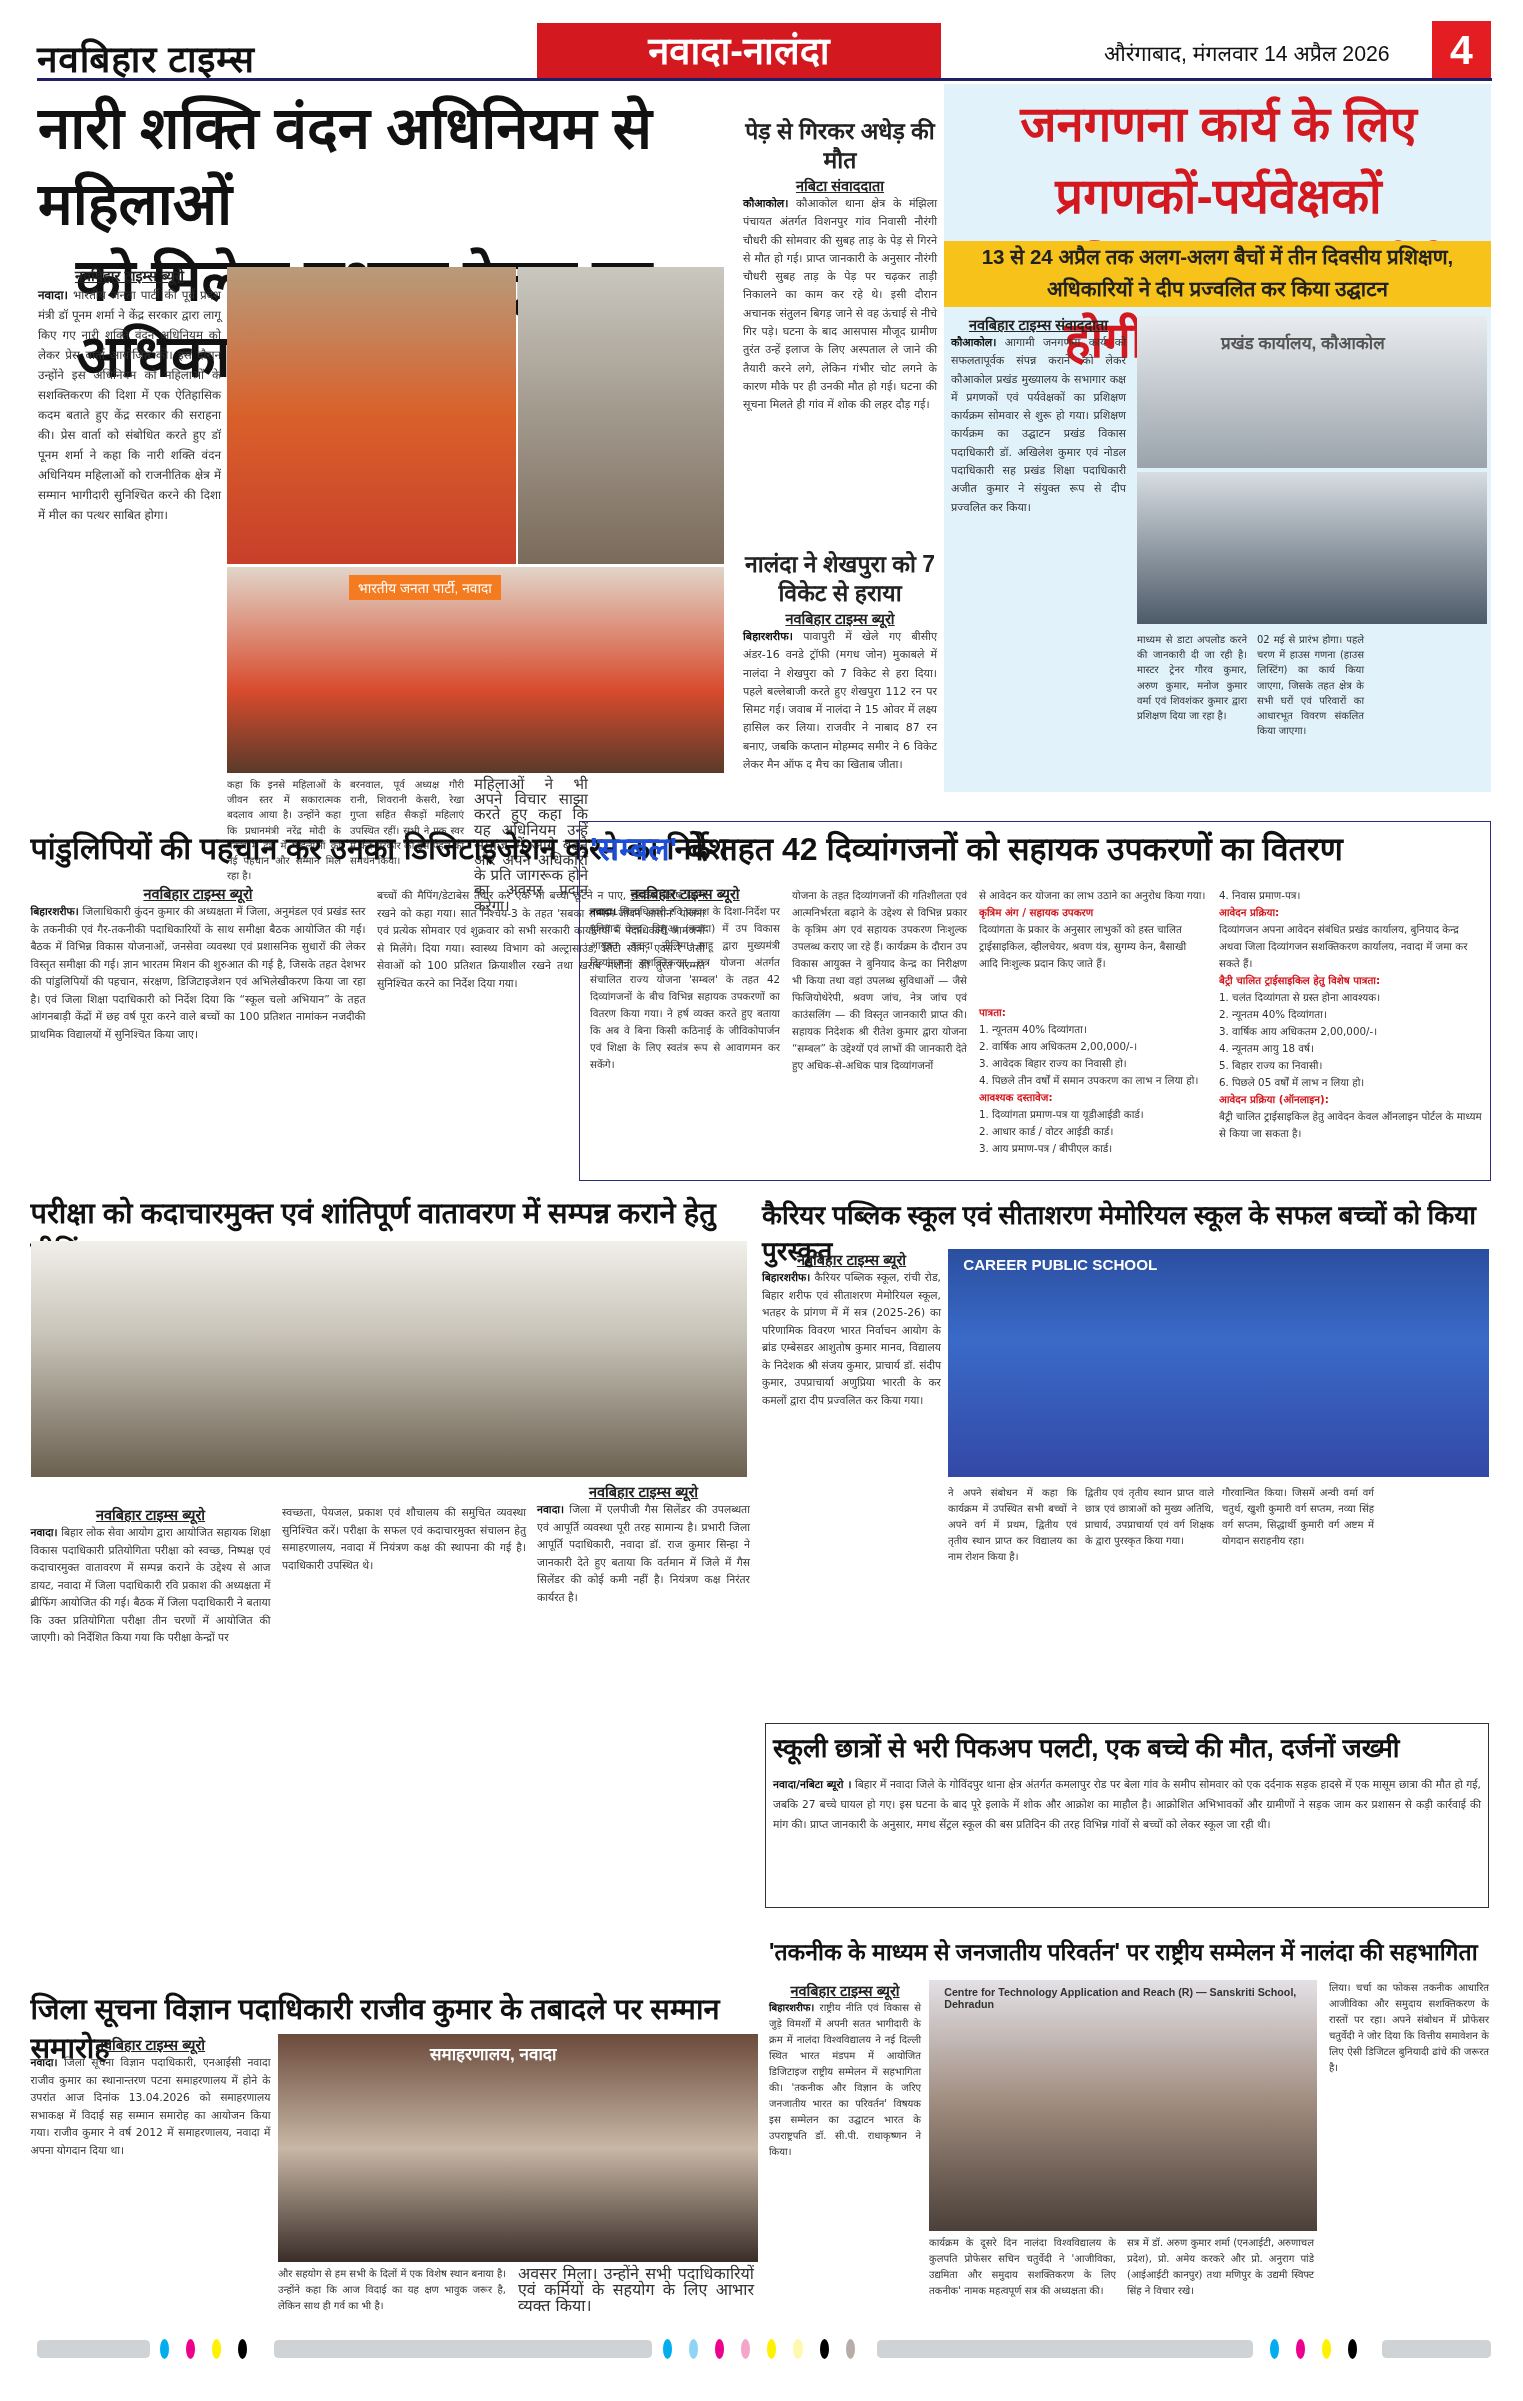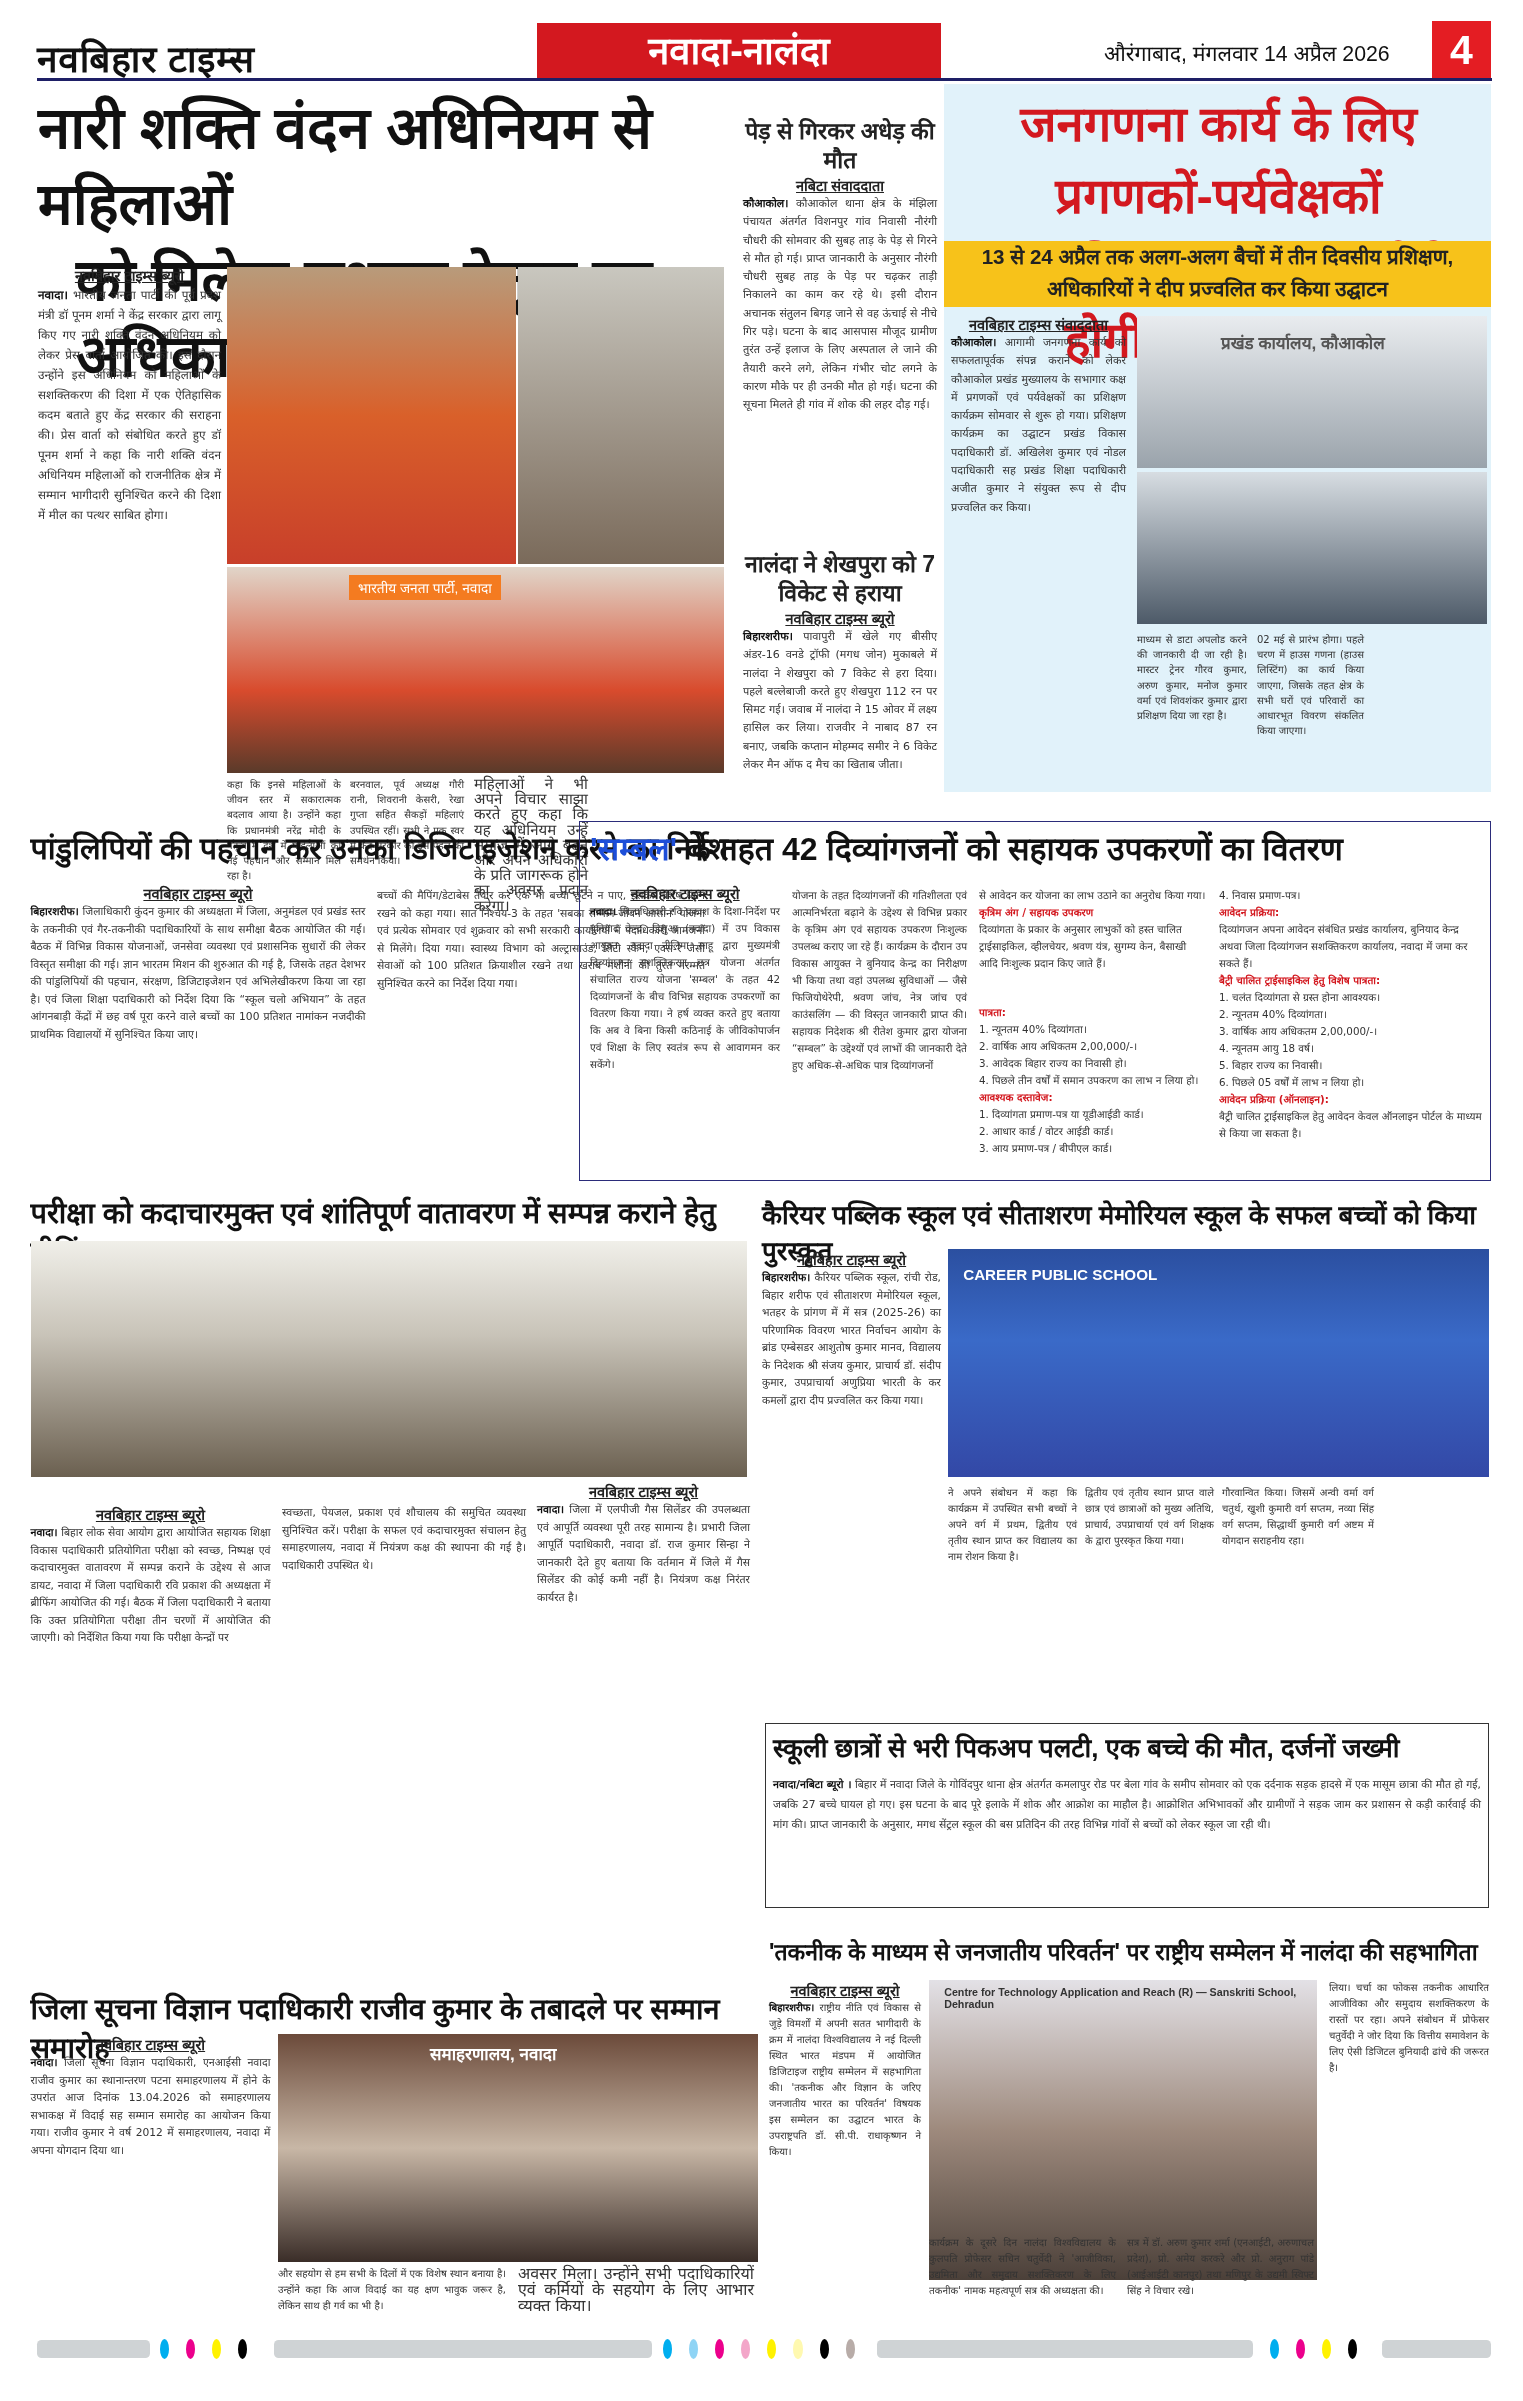--- a/index.html
+++ b/index.html
@@ -139,21 +139,21 @@
   <div class="byline">नवबिहार टाइम्स ब्यूरो</div>
   <div class="body-text" style="font-size:10.7px;line-height:17.5px;"><b>नवादा।</b> <span>जिला में एलपीजी गैस सिलेंडर की उपलब्धता एवं आपूर्ति व्यवस्था पूरी तरह सामान्य है। प्रभारी जिला आपूर्ति पदाधिकारी, नवादा डॉ. राज कुमार सिन्हा ने जानकारी देते हुए बताया कि वर्तमान में जिले में गैस सिलेंडर की कोई कमी नहीं है।</span> <span>नियंत्रण कक्ष निरंतर कार्यरत है।</span></div>
 </div>
 
 <div class="abs hl-black" style="left:762px;top:1196px;width:731px;font-size:26px;">कैरियर पब्लिक स्कूल एवं सीताशरण मेमोरियल स्कूल के सफल बच्चों को किया पुरस्कृत</div>
 <div class="abs" style="left:762px;top:1249px;width:179px;">
   <div class="byline">नवबिहार टाइम्स ब्यूरो</div>
   <div class="body-text" style="font-size:10.7px;line-height:17.5px;"><b>बिहारशरीफ।</b> <span>कैरियर पब्लिक स्कूल, रांची रोड, बिहार शरीफ एवं सीताशरण मेमोरियल स्कूल, भतहर के प्रांगण में में सत्र (2025-26) का परिणामिक विवरण भारत निर्वाचन आयोग के ब्रांड एम्बेसडर आशुतोष कुमार मानव, विद्यालय के निदेशक श्री संजय कुमार, प्राचार्य डॉ. संदीप कुमार, उपप्राचार्या अणुप्रिया भारती के कर कमलों द्वारा दीप प्रज्वलित कर किया गया।</span></div>
 </div>
 <div class="abs photo" style="left:948px;top:1249px;width:541px;height:228px;background:linear-gradient(180deg,#2b4fa0 0%,#3a6ac8 40%,#3348a6 100%);">
-  <div style="position:absolute;left:15.2px;top:17px;color:#fff;font-size:15.2px;font-weight:bold;">CAREER PUBLIC SCHOOL</div>
+  <div style="position:absolute;left:15.2px;top:7px;color:#fff;font-size:15.2px;font-weight:bold;">CAREER PUBLIC SCHOOL</div>
 </div>
 <div class="abs body-text" style="left:948px;top:1485px;width:129px;font-size:10px;line-height:16px;">ने अपने संबोधन में कहा कि कार्यक्रम में उपस्थित सभी बच्चों ने अपने वर्ग में प्रथम, द्वितीय एवं तृतीय स्थान प्राप्त कर विद्यालय का नाम रोशन किया है।</div>
 <div class="abs body-text" style="left:1085px;top:1485px;width:129px;font-size:10px;line-height:16px;">द्वितीय एवं तृतीय स्थान प्राप्त वाले छात्र एवं छात्राओं को मुख्य अतिथि, प्राचार्य, उपप्राचार्या एवं वर्ग शिक्षक के द्वारा पुरस्कृत किया गया।</div>
 <div class="abs body-text" style="left:1222px;top:1485px;width:152px;font-size:10px;line-height:16px;">गौरवान्वित किया। जिसमें अन्वी वर्मा वर्ग चतुर्थ, खुशी कुमारी वर्ग सप्तम, नव्या सिंह वर्ग सप्तम, सिद्धार्थी कुमारी वर्ग अष्टम में योगदान सराहनीय रहा।</div>
 
 <div class="abs box" style="left:765px;top:1723px;width:722px;height:183px;border-color:#333;"></div>
 <div class="abs hl-black" style="left:773px;top:1729px;width:708px;font-size:26px;">स्कूली छात्रों से भरी पिकअप पलटी, एक बच्चे की मौत, दर्जनों जख्मी</div>
 <div class="abs body-text" style="left:773px;top:1775px;width:708px;font-size:10.7px;line-height:20px;"><b>नवादा/नबिटा ब्यूरो ।</b> <span>बिहार में नवादा जिले के गोविंदपुर थाना क्षेत्र अंतर्गत कमलापुर रोड पर बेला गांव के समीप सोमवार को एक दर्दनाक सड़क हादसे में एक मासूम छात्रा की मौत हो गई, जबकि 27 बच्चे घायल हो गए। इस घटना के बाद पूरे इलाके में शोक और आक्रोश का माहौल है। आक्रोशित अभिभावकों और ग्रामीणों ने सड़क जाम कर प्रशासन से कड़ी कार्रवाई की मांग की। प्राप्त जानकारी के अनुसार, मगध सेंट्रल स्कूल की बस प्रतिदिन की तरह विभिन्न गांवों से बच्चों को लेकर स्कूल जा रही थी।</span></div>
 
 <div class="abs hl-black" style="left:30.5px;top:1988px;width:731px;font-size:29px;">जिला सूचना विज्ञान पदाधिकारी राजीव कुमार के तबादले पर सम्मान समारोह</div>
@@ -165,21 +165,21 @@
   <div style="position:absolute;left:152px;top:7.6px;color:#fff;font-size:17px;font-weight:bold;">समाहरणालय, नवादा</div>
 </div>
 <div class="abs body-text" style="left:278px;top:2266px;width:228px;font-size:10px;line-height:16px;">और सहयोग से हम सभी के दिलों में एक विशेष स्थान बनाया है। उन्होंने कहा कि आज विदाई का यह क्षण भावुक जरूर है, लेकिन साथ ही गर्व का भी है।</div>
 <div class="abs body-text" style="left:518px;top:2266px;width:236px;font-size:16px;line-height:16px;">अवसर मिला। उन्होंने सभी पदाधिकारियों एवं कर्मियों के सहयोग के लिए आभार व्यक्त किया।</div>
 
 <div class="abs hl-black" style="left:769px;top:1935px;width:724px;font-size:23px;">'तकनीक के माध्यम से जनजातीय परिवर्तन' पर राष्ट्रीय सम्मेलन में नालंदा की सहभागिता</div>
 <div class="abs" style="left:769px;top:1980px;width:152px;">
   <div class="byline">नवबिहार टाइम्स ब्यूरो</div>
   <div class="body-text" style="font-size:10px;line-height:16px;"><b>बिहारशरीफ।</b> <span>राष्ट्रीय नीति एवं विकास से जुड़े विमर्शों में अपनी सतत भागीदारी के क्रम में नालंदा विश्वविद्यालय ने नई दिल्ली स्थित भारत मंडपम में आयोजित डिजिटाइज राष्ट्रीय सम्मेलन में सहभागिता की। 'तकनीक और विज्ञान के जरिए जनजातीय भारत का परिवर्तन' विषयक इस सम्मेलन का उद्घाटन भारत के उपराष्ट्रपति डॉ. सी.पी. राधाकृष्णन ने किया।</span></div>
 </div>
-<div class="abs photo" style="left:929px;top:1980px;width:388px;height:300px;background:linear-gradient(180deg,#e3e1e6 0%,#9e8a7d 50%,#4b4039 100%);">
+<div class="abs photo" style="left:929px;top:1980px;width:388px;height:251px;background:linear-gradient(180deg,#e3e1e6 0%,#9e8a7d 50%,#4b4039 100%);">
   <div style="position:absolute;left:15.2px;top:6.1px;color:#333;font-size:10.7px;font-weight:bold;">Centre for Technology Application and Reach (R) — Sanskriti School, Dehradun</div>
 </div>
 <div class="abs body-text" style="left:929px;top:2235px;width:187px;font-size:10px;line-height:16px;">कार्यक्रम के दूसरे दिन नालंदा विश्वविद्यालय के कुलपति प्रोफेसर सचिन चतुर्वेदी ने 'आजीविका, उद्यमिता और समुदाय सशक्तिकरण के लिए तकनीक' नामक महत्वपूर्ण सत्र की अध्यक्षता की।</div>
 <div class="abs body-text" style="left:1127px;top:2235px;width:187px;font-size:10px;line-height:16px;">सत्र में डॉ. अरुण कुमार शर्मा (एनआईटी, अरुणाचल प्रदेश), प्रो. अमेय करकरे और प्रो. अनुराग पांडे (आईआईटी कानपुर) तथा मणिपुर के उद्यमी स्विफ्ट सिंह ने विचार रखे।</div>
 <div class="abs body-text" style="left:1329px;top:1980px;width:160px;font-size:10px;line-height:16px;">लिया। चर्चा का फोकस तकनीक आधारित आजीविका और समुदाय सशक्तिकरण के रास्तों पर रहा। अपने संबोधन में प्रोफेसर चतुर्वेदी ने जोर दिया कि वित्तीय समावेशन के लिए ऐसी डिजिटल बुनियादी ढांचे की जरूरत है।</div>
 
 <div class="abs reg-bar" style="left:37px;width:113px;">
     <div class="reg-grey" style="width:100%;height:100%;"></div>
   </div>
 <div class="abs" style="left:160px;top:2339px;display:flex;gap:17px;">

